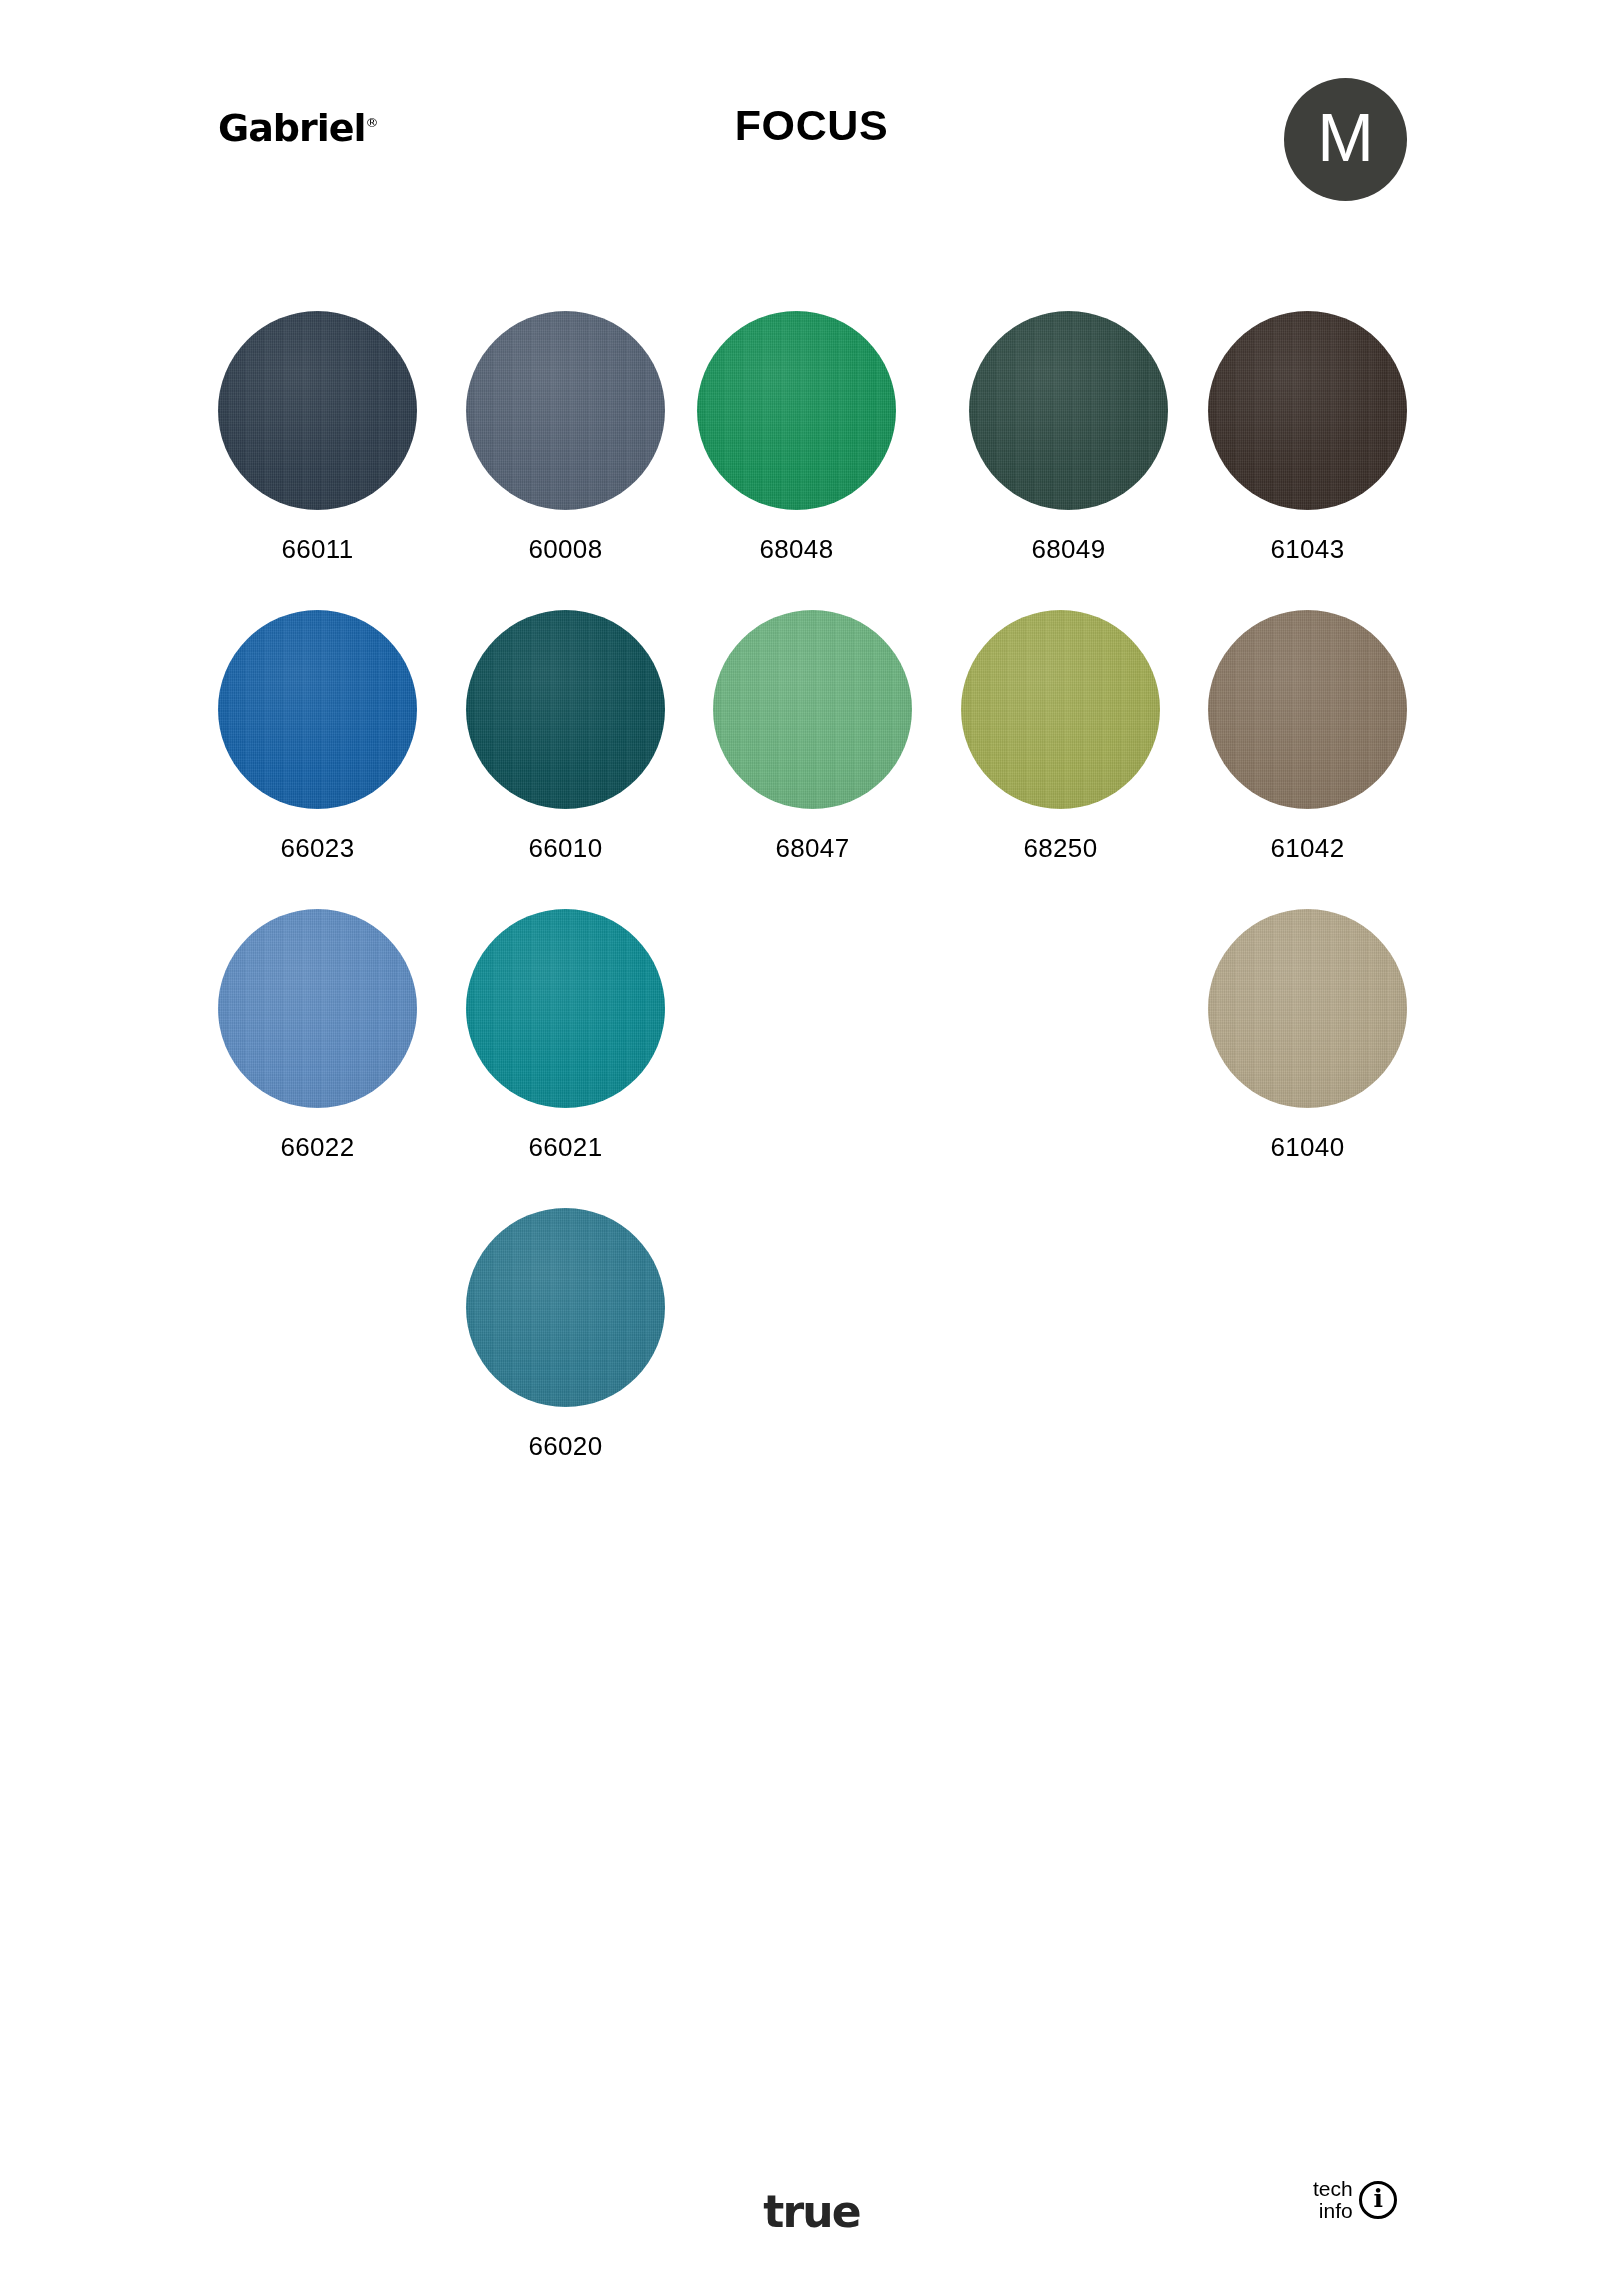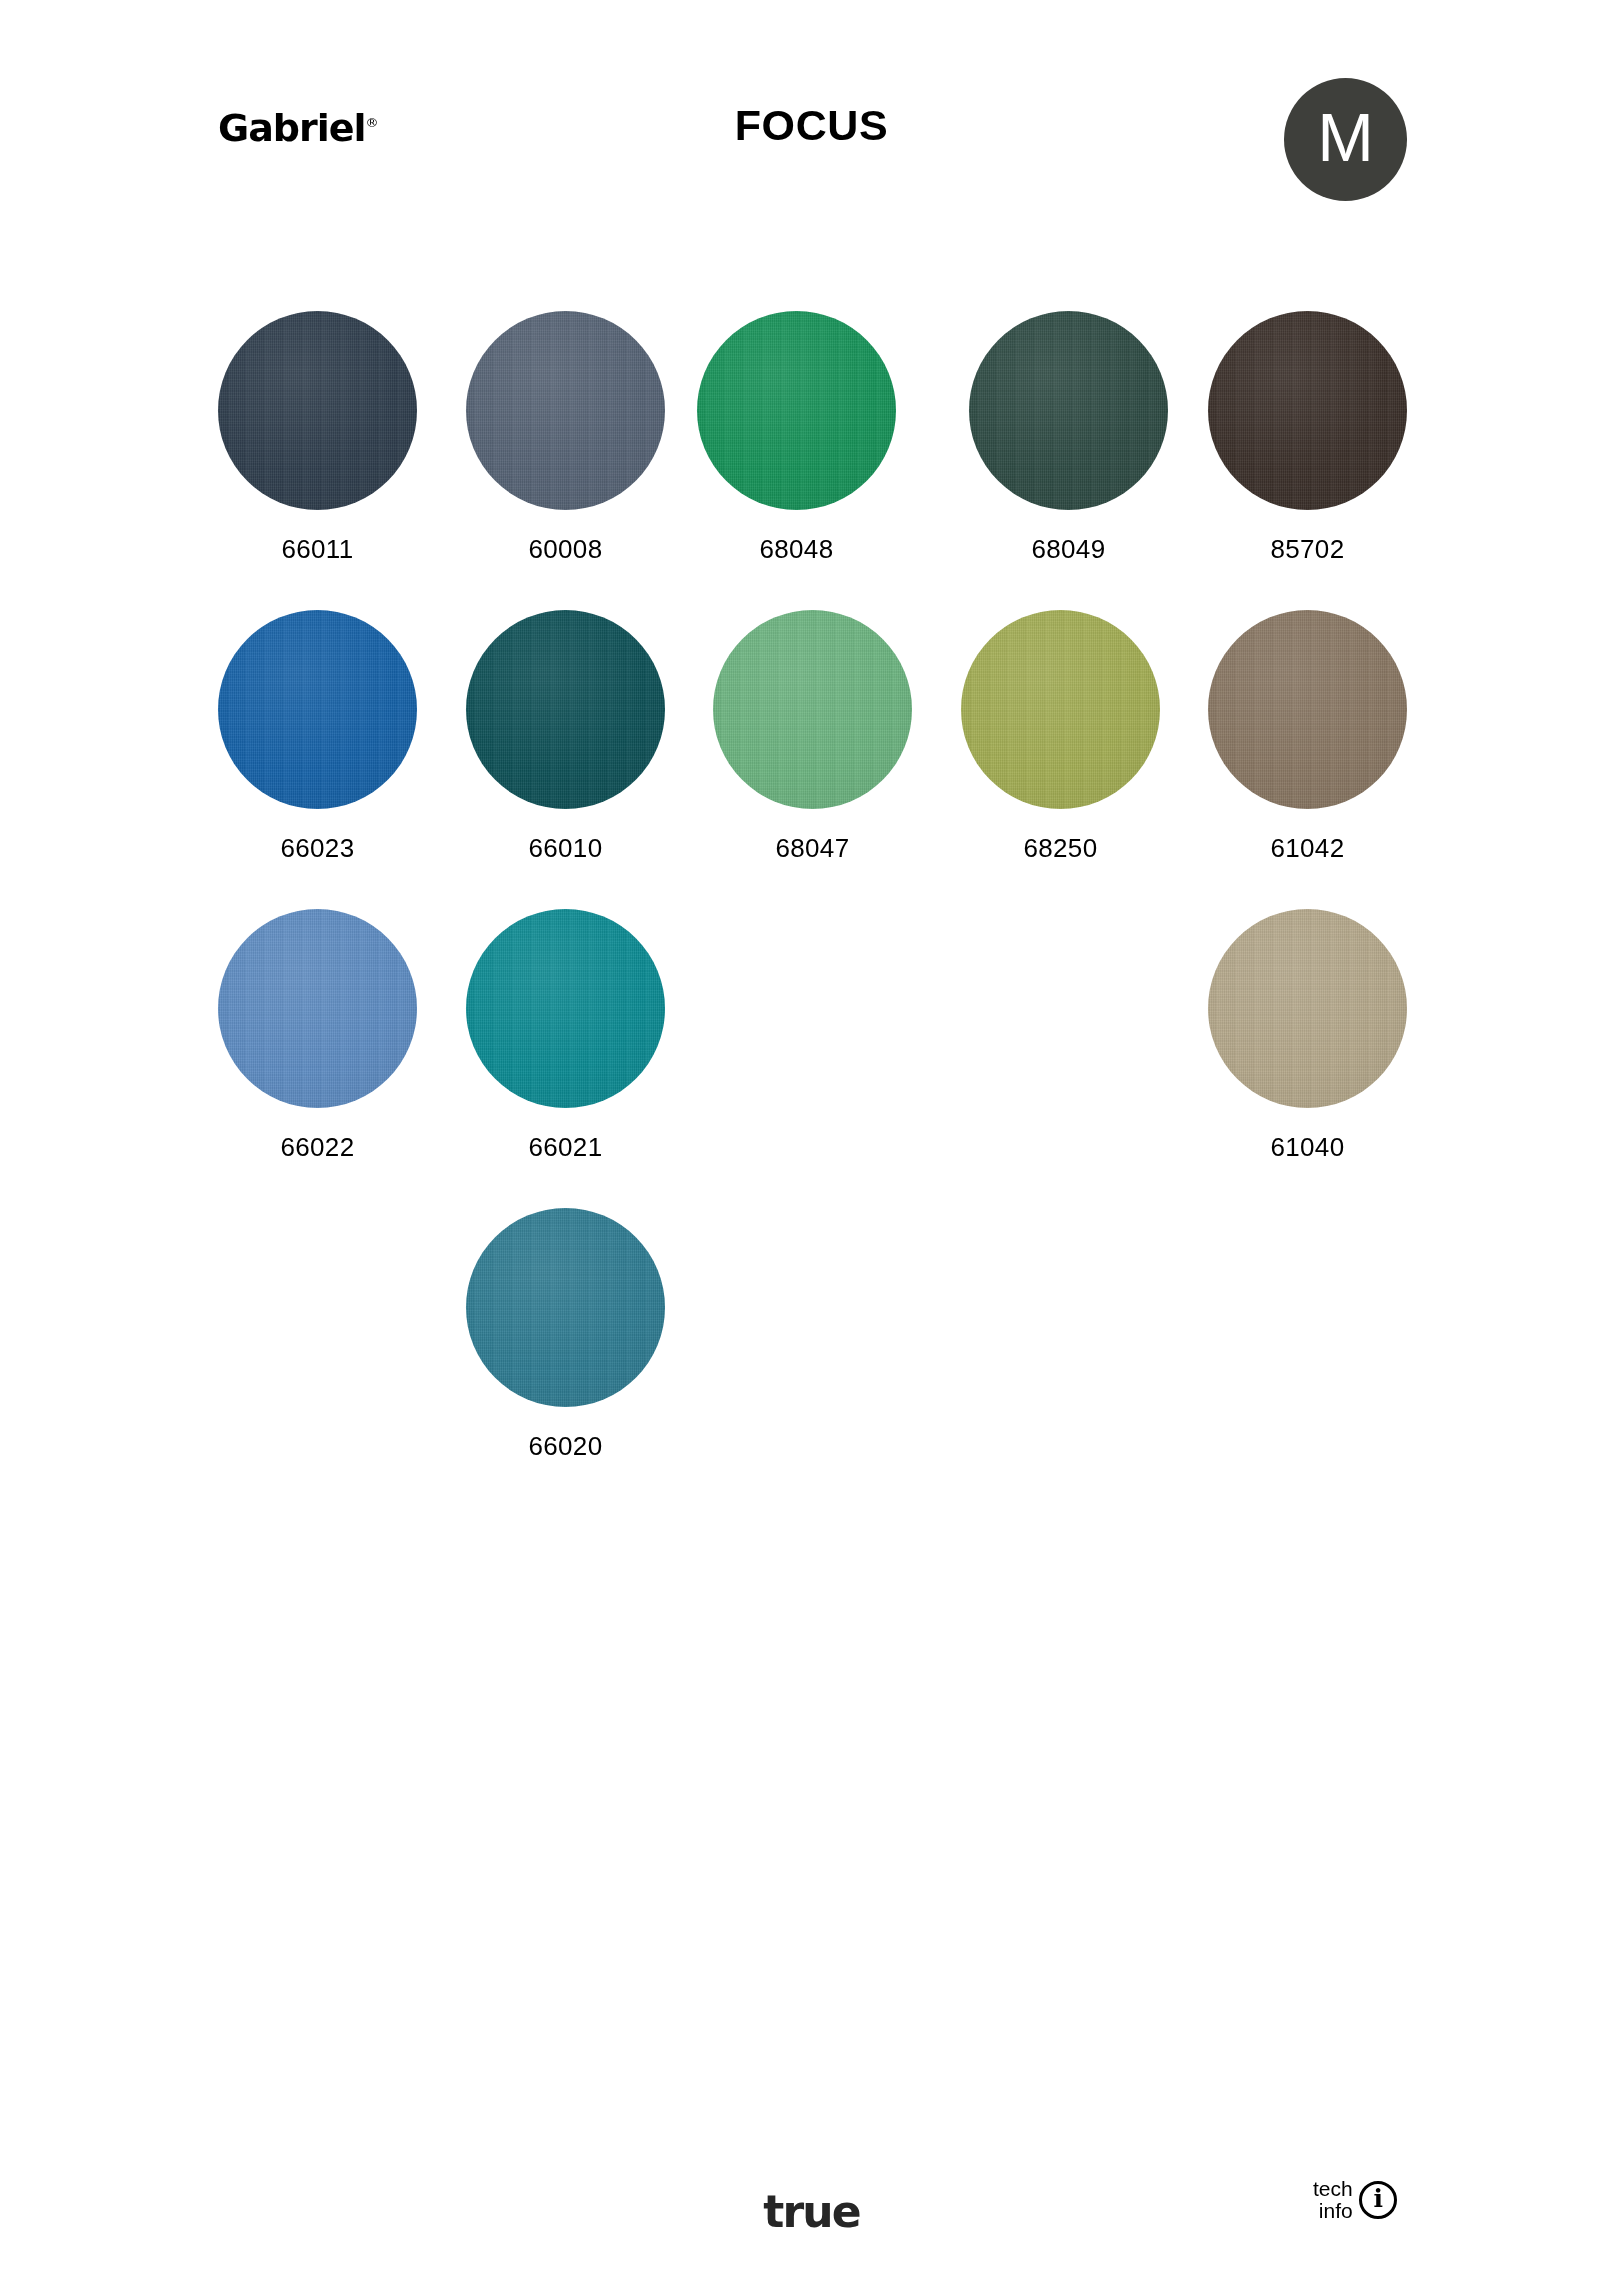--- a/index.html
+++ b/index.html
@@ -229,21 +229,21 @@
         <div class="swatch-cell" style="left: 479px;">
           <div class="swatch-disc" style="background: rgb(23, 147, 89);"></div>
           <div class="swatch-label">68048</div>
         </div>
         <div class="swatch-cell" style="left: 751px;">
           <div class="swatch-disc" style="background: rgb(46, 75, 68);"></div>
           <div class="swatch-label">68049</div>
         </div>
         <div class="swatch-cell" style="left: 990px;">
           <div class="swatch-disc" style="background: rgb(59, 48, 42);"></div>
-          <div class="swatch-label">85702</div>
+          <div class="swatch-label">61043</div>
         </div>
       </div>
       <div class="swatch-row">
         <div class="swatch-cell" style="left: 0px;">
           <div class="swatch-disc" style="background: rgb(22, 98, 168);"></div>
           <div class="swatch-label">66023</div>
         </div>
         <div class="swatch-cell" style="left: 248px;">
           <div class="swatch-disc" style="background: rgb(14, 81, 87);"></div>
           <div class="swatch-label">66010</div>

